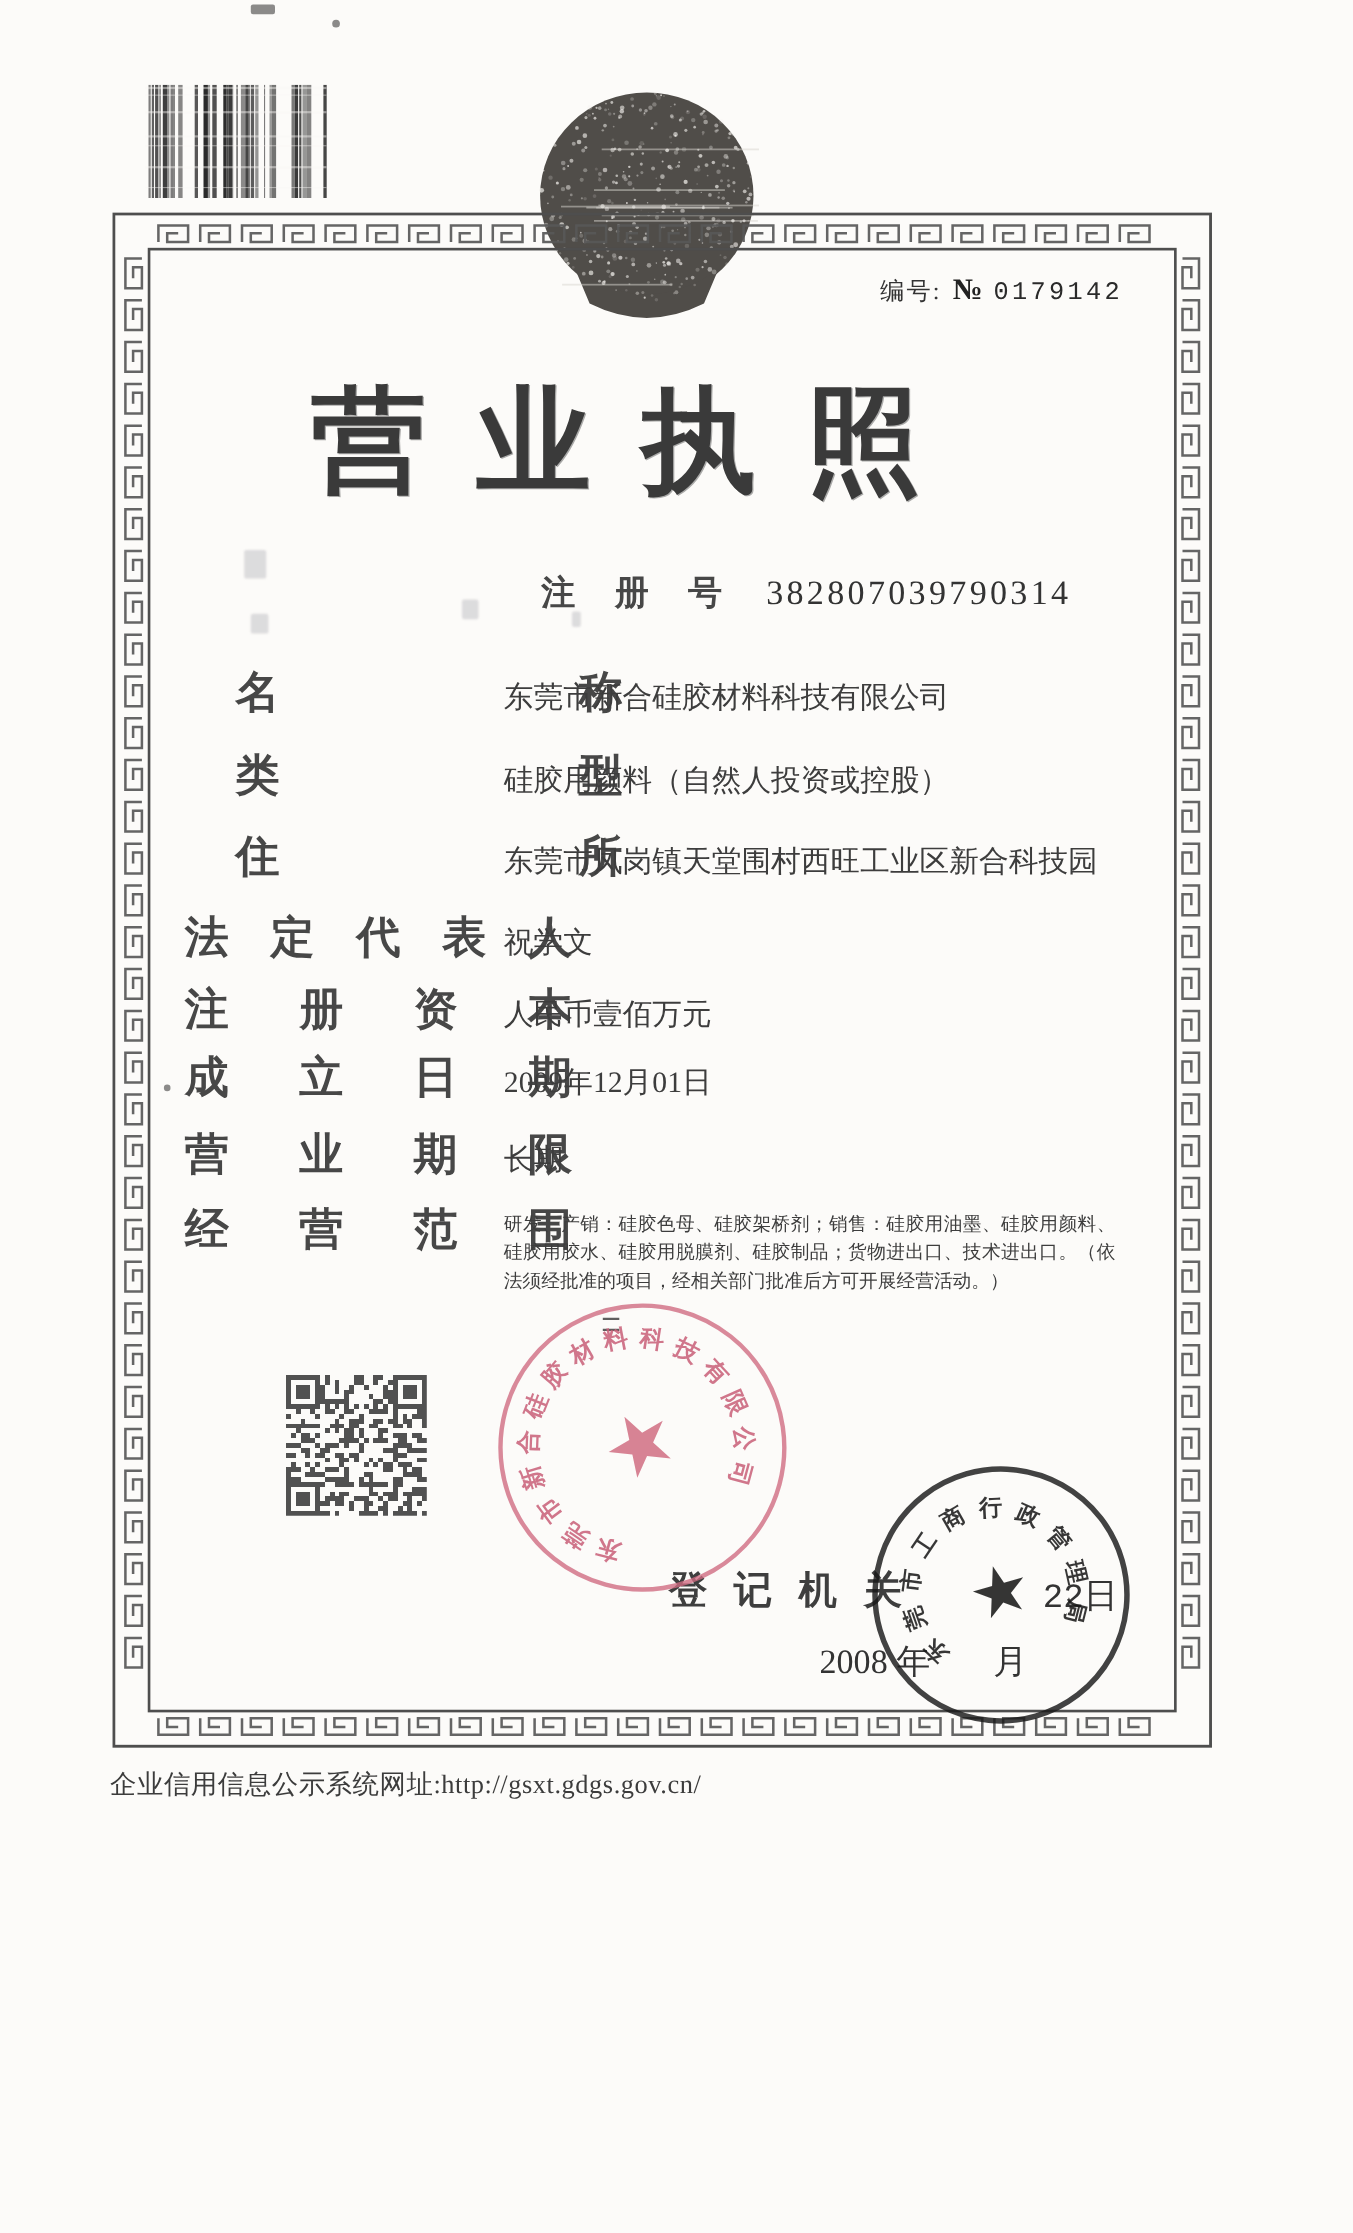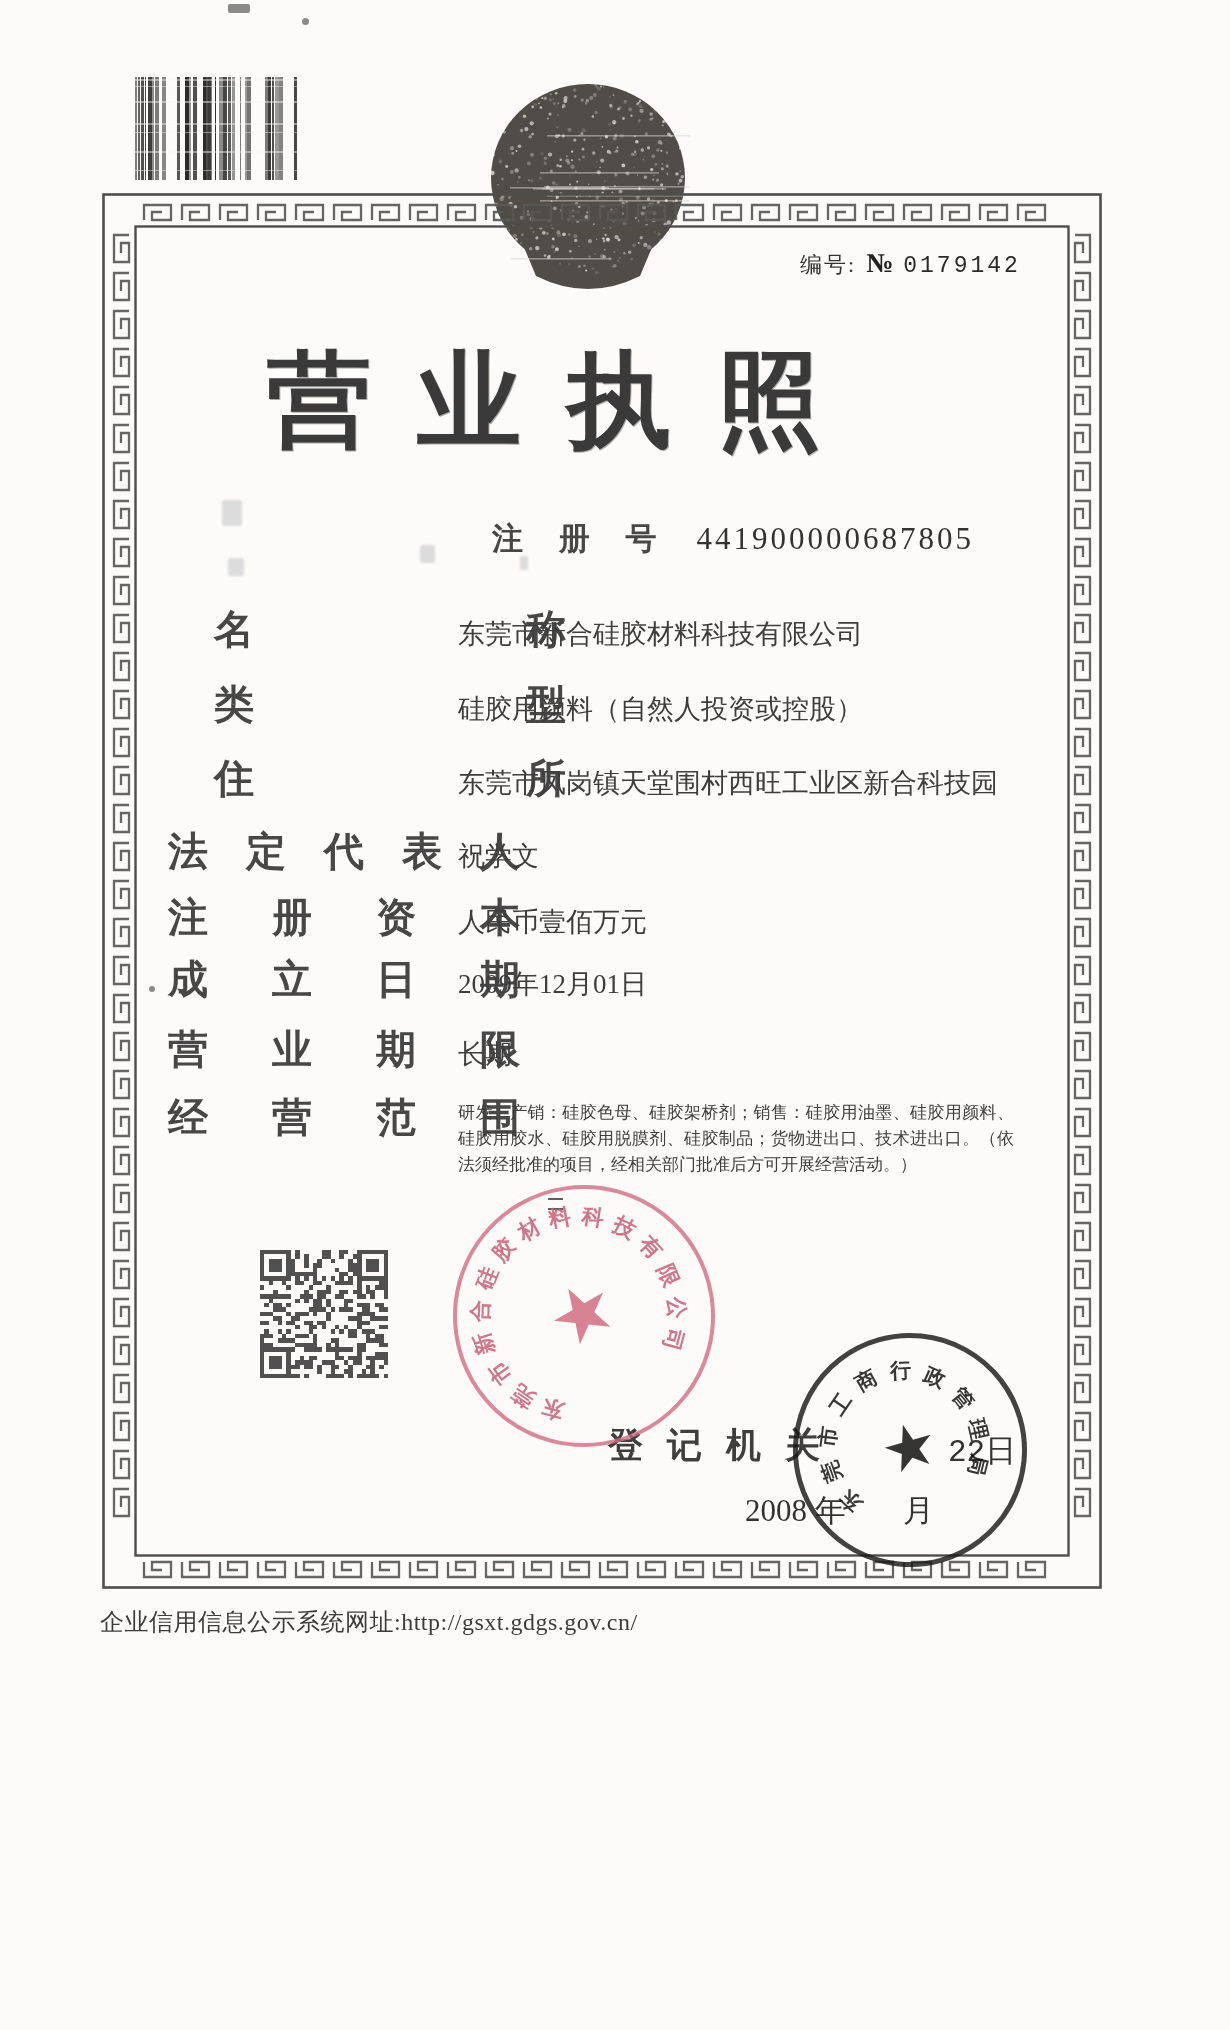--- a/index.html
+++ b/index.html
@@ -14,21 +14,21 @@
   .emblem{position:absolute;left:488px;top:80px;width:202px;height:214px;}
   .qr{position:absolute;left:260px;top:1250px;width:128px;height:128px;}
 
   
   .serial{position:absolute;left:800px;top:248px;display:flex;align-items:baseline;gap:10px;white-space:nowrap;}
   .serial .lab{font-size:22px;color:#333;letter-spacing:2px;}
   .serial .numero{font-size:27px;font-weight:bold;color:#222;}
   .serial .num{font-family:"Liberation Mono",monospace;font-size:23px;letter-spacing:3px;color:#2a2a2a;}
 
   
-  .title{position:absolute;left:267px;top:332px;font-size:104px;font-weight:bold;color:#3a3a3a;
+  .title{position:absolute;left:283px;top:332px;font-size:104px;font-weight:bold;color:#3a3a3a;
          letter-spacing:46px;white-space:nowrap;font-family:"Liberation Sans",sans-serif;
          text-shadow:1px 1px 0 rgba(70,70,70,.45);}
 
   
   .regline{position:absolute;left:492px;top:518px;display:flex;align-items:baseline;gap:26px;white-space:nowrap;}
   .regline .lab{font-size:31px;font-weight:600;color:#474747;letter-spacing:14px;}
   .regline .num{font-size:31px;color:#333;letter-spacing:3px;}
 
   
   .field-row{position:absolute;left:0;width:1230px;}
@@ -474,21 +474,21 @@
   <div class="serial">
     <span class="lab">编号:</span>
     <span class="numero">№</span>
     <span class="num">0179142</span>
   </div>
 
   <div class="title">营业执照</div>
 
   <div class="regline">
     <span class="lab">注 册 号</span>
-    <span class="num">441900000687805</span>
+    <span class="num">382807039790314</span>
   </div>
 
   <div class="artifact" style="left:222px;top:500px;width:20px;height:26px;"></div>
   <div class="artifact" style="left:420px;top:545px;width:15px;height:18px;"></div>
   <div class="artifact" style="left:228px;top:558px;width:16px;height:18px;"></div>
   <div class="artifact" style="left:520px;top:556px;width:8px;height:14px;"></div>
   <div class="artifact dark" style="left:149px;top:986px;width:6px;height:6px;border-radius:50%;"></div>
 
   <div id="fields">
       <div class="field-row" style="top: 608px;">

